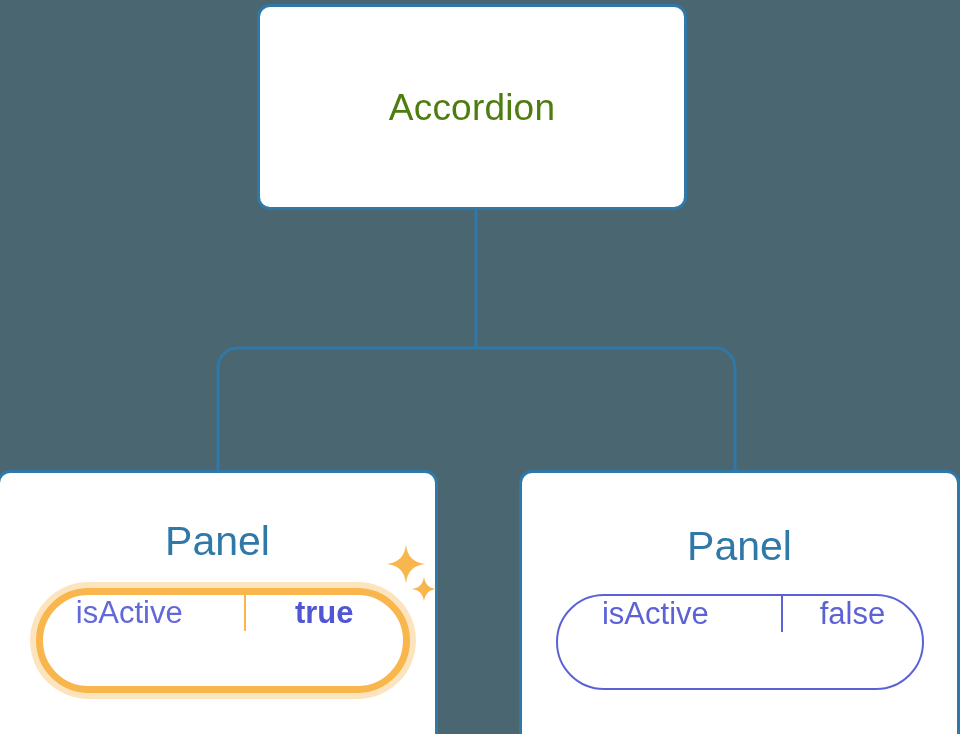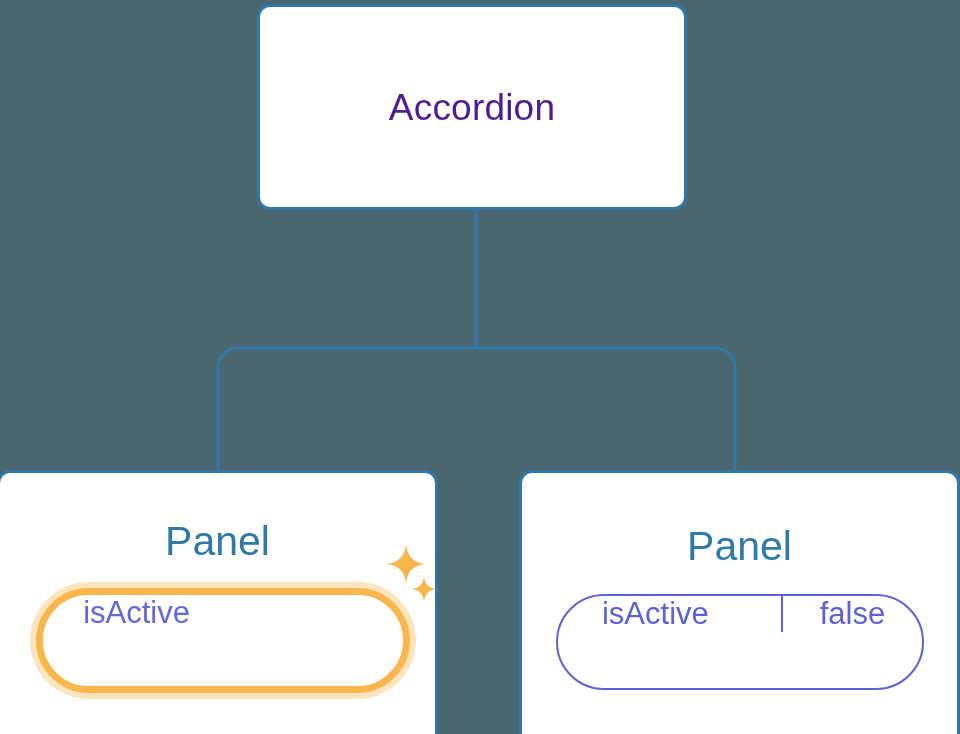--- a/index.html
+++ b/index.html
@@ -44,21 +44,21 @@
   #node-accordion {
     left: 257px;
     top: 4px;
     width: 430px;
     height: 206px;
     display: flex;
     align-items: center;
     justify-content: center;
   }
   .node-title-root {
-    color: #4c1d95;
+    color: #4d7c0f;
     font-size: 37px;
     line-height: 1;
     letter-spacing: 0.2px;
   }
 
   
   .node-child {
     top: 470px;
     width: 441px;
     height: 280px;
@@ -181,20 +181,21 @@
   <div class="node" id="node-accordion">
     <span class="node-title-root">Accordion</span>
   </div>
 
   <div class="node node-child" id="node-panel-left">
     <span class="node-title-child">Panel</span>
   </div>
 
   <div class="prop-pill highlight" id="pill-left">
     <span class="prop-key">isActive</span>
+    <span class="prop-val">true</span>
   </div>
 
   <svg class="sparkle" id="sparkle-large" viewBox="0 0 100 100">
     <path d="M50 2 C54 32 68 46 98 50 C68 54 54 68 50 98 C46 68 32 54 2 50 C32 46 46 32 50 2 Z" fill="#f8b64c"></path>
   </svg>
   <svg class="sparkle" id="sparkle-small" viewBox="0 0 100 100">
     <path d="M50 2 C54 32 68 46 98 50 C68 54 54 68 50 98 C46 68 32 54 2 50 C32 46 46 32 50 2 Z" fill="#f8b64c"></path>
   </svg>
 
   <div class="node node-child" id="node-panel-right">

